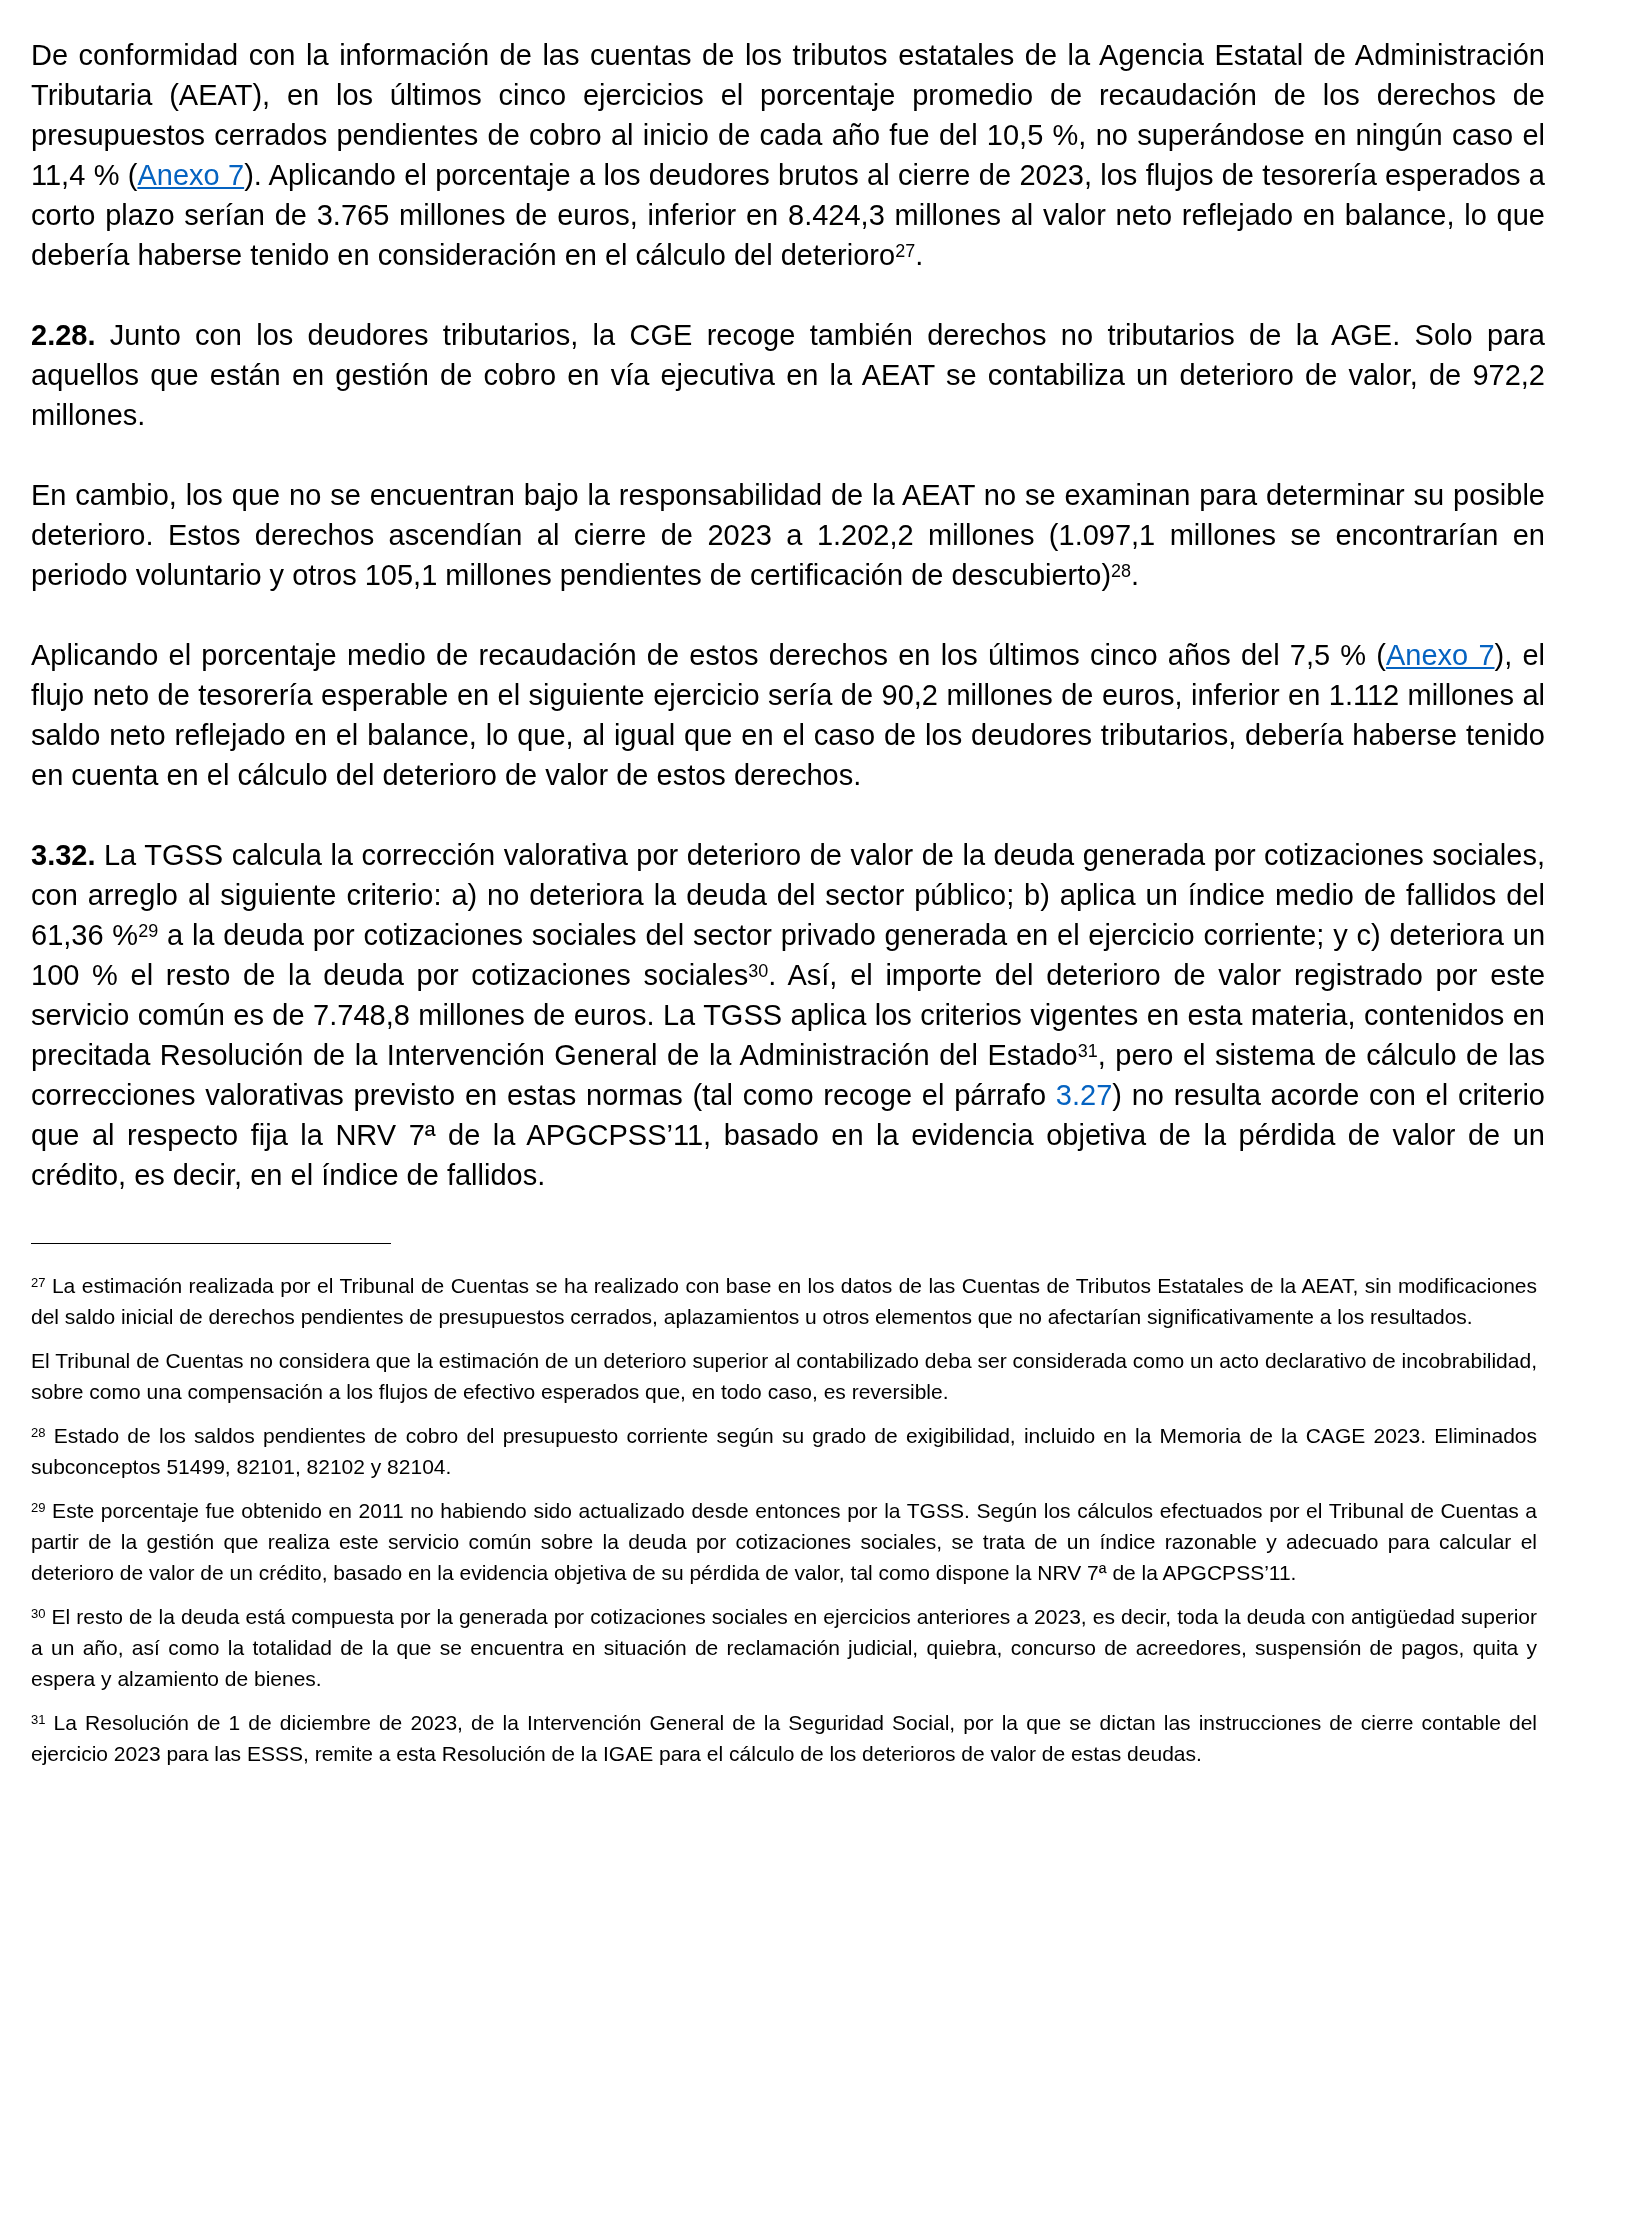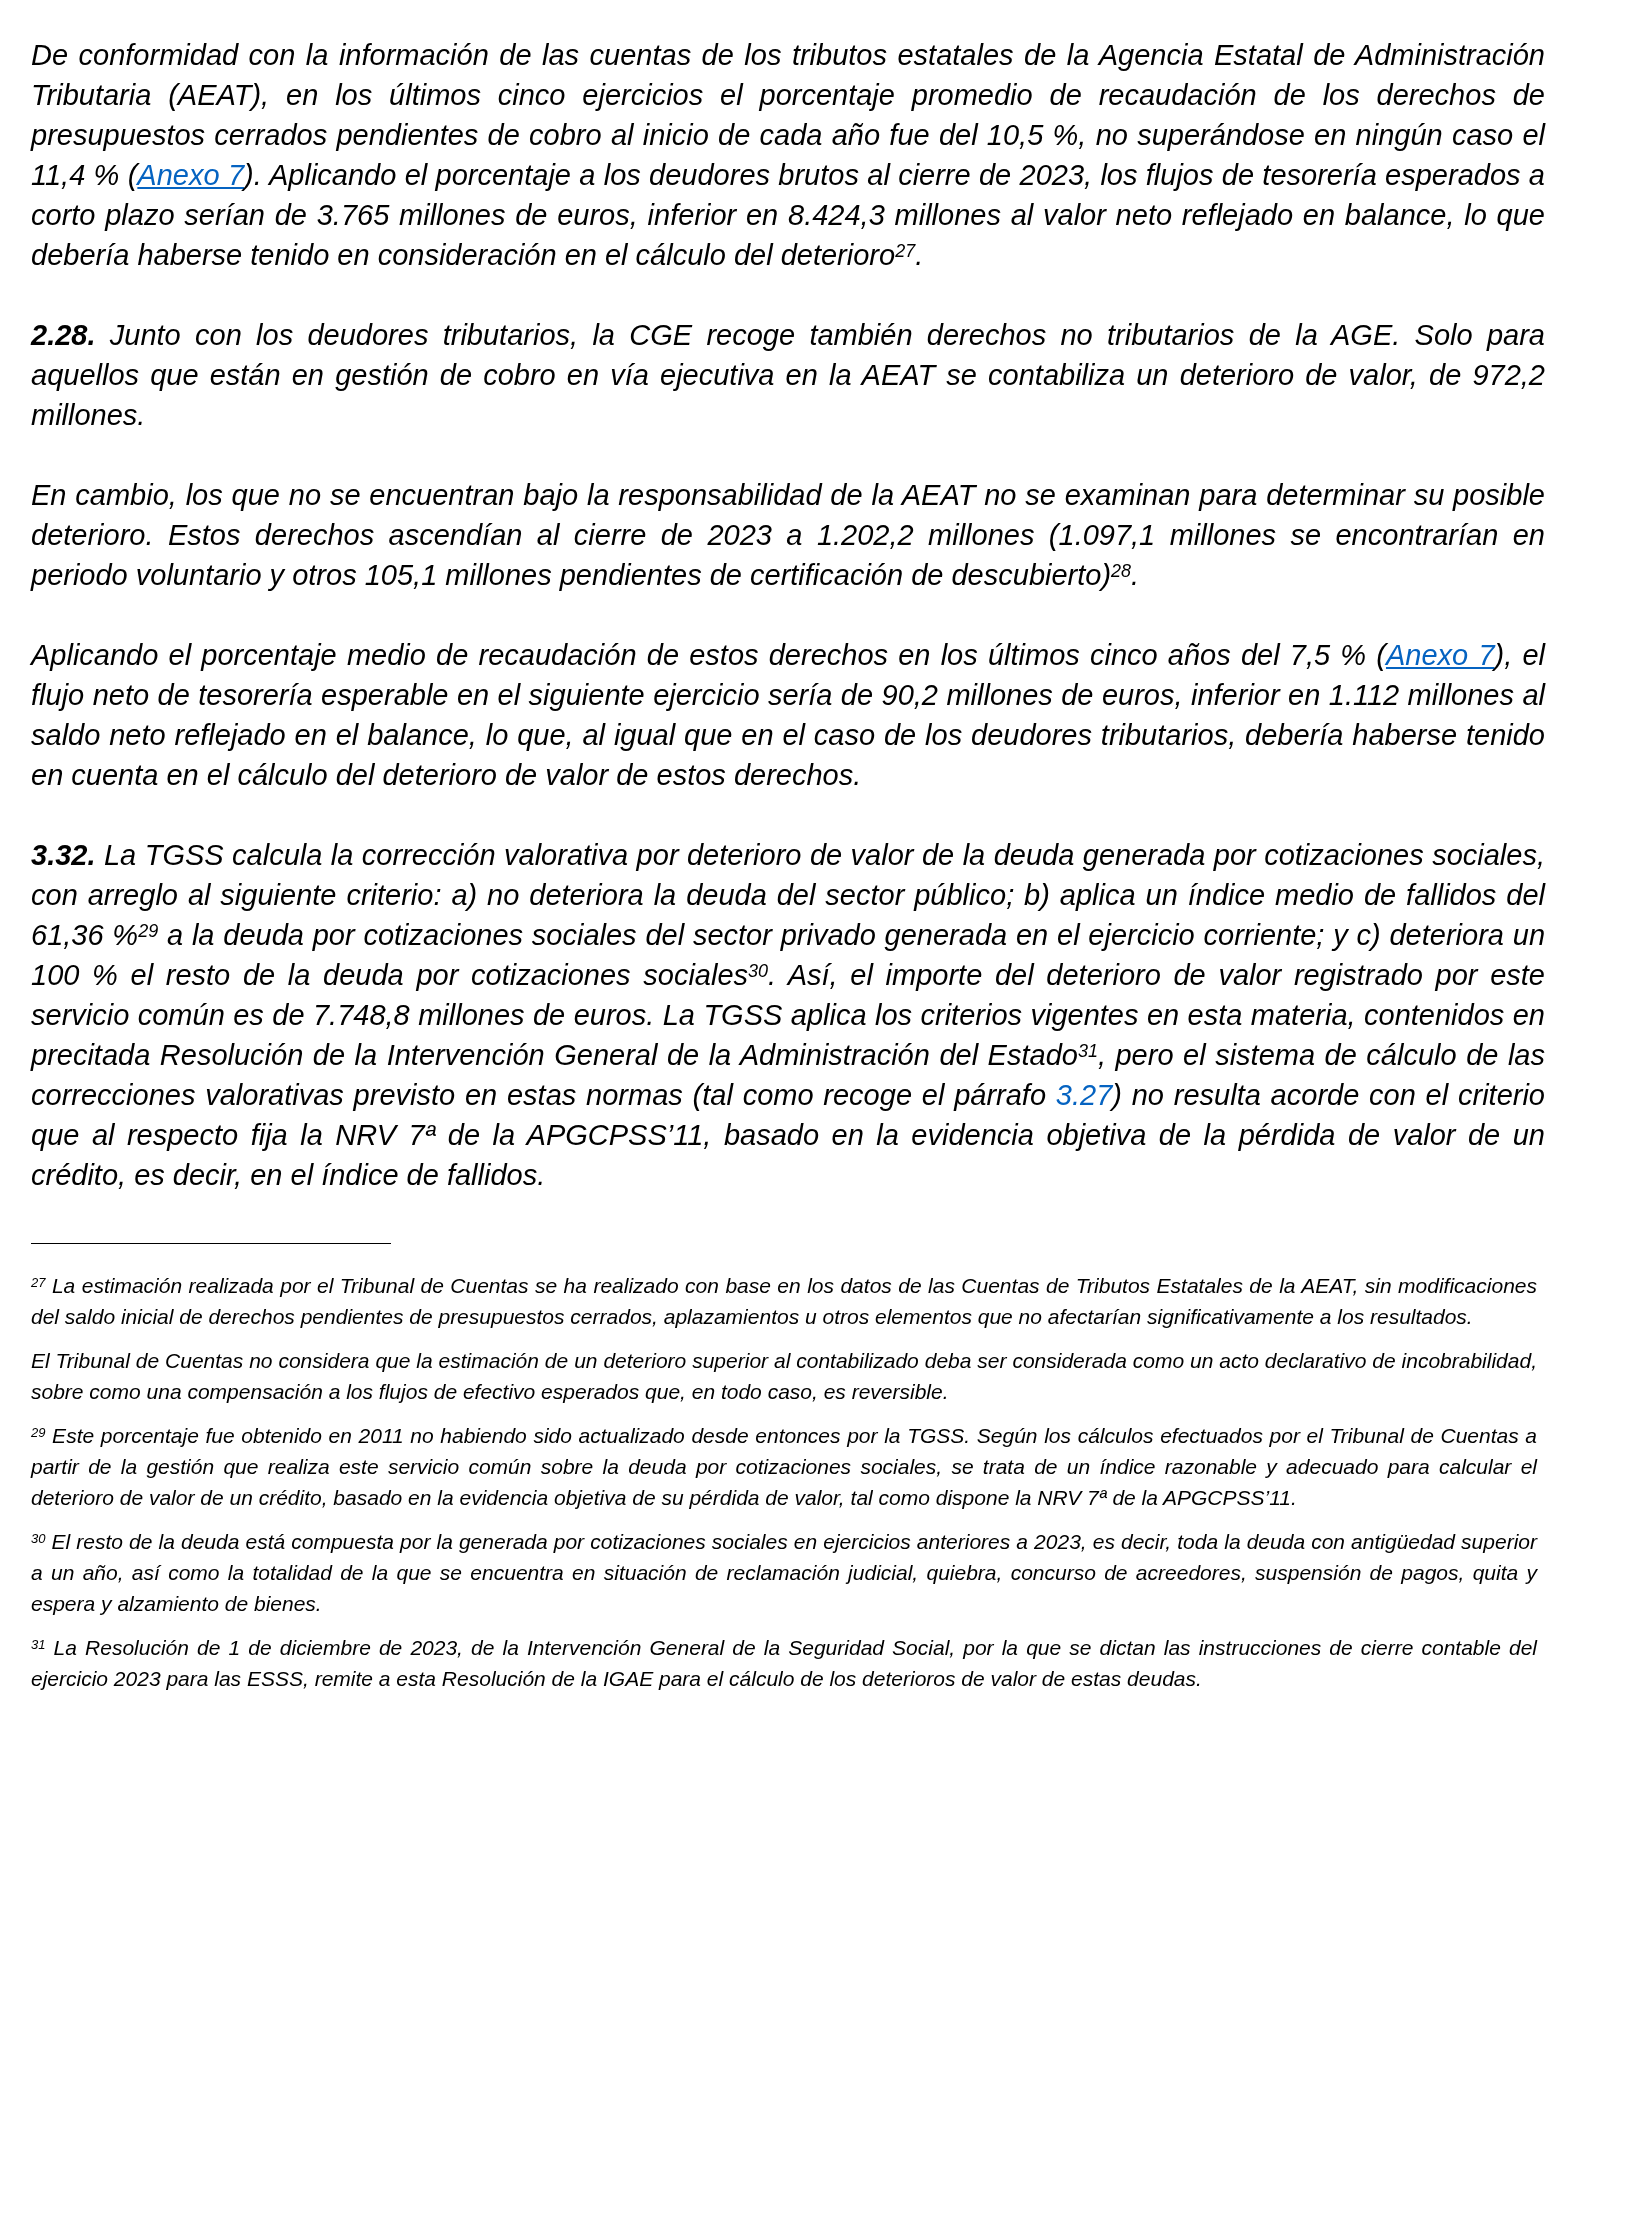--- a/index.html
+++ b/index.html
@@ -13,21 +13,20 @@
     font-family: "Liberation Sans", sans-serif;
     color: #000000;
     -webkit-font-smoothing: antialiased;
   }
   .page {
     box-sizing: border-box;
     width: 1569px;
     min-height: 2239px;
     padding: 35px 24px 24px 31px;
     background: #ffffff;
-    font-style: italic;
   }
   .para {
     margin: 0 0 40px 0;
     font-size: 29px;
     line-height: 40px;
     text-align: justify;
   }
   .body-text .para:last-child {
     margin-bottom: 8px;
   }
@@ -76,19 +75,20 @@
     <p class="para"><span>En cambio, los que no se encuentran bajo la responsabilidad de la AEAT no se examinan para determinar su posible deterioro. Estos derechos ascendían al cierre de 2023 a 1.202,2 millones (1.097,1 millones se encontrarían en periodo voluntario y otros 105,1 millones pendientes de certificación de descubierto)</span><sup>28</sup><span>.</span></p>
     <p class="para"><span>Aplicando el porcentaje medio de recaudación de estos derechos en los últimos cinco años del 7,5 % (</span><a href="#" class="doc-link">Anexo 7</a><span>), el flujo neto de tesorería esperable en el siguiente ejercicio sería de 90,2 millones de euros, inferior en 1.112 millones al saldo neto reflejado en el balance, lo que, al igual que en el caso de los deudores tributarios, debería haberse tenido en cuenta en el cálculo del deterioro de valor de estos derechos.</span></p>
     <p class="para"><span class="bold">3.32.</span><span> La TGSS calcula la corrección valorativa por deterioro de valor de la deuda generada por cotizaciones sociales, con arreglo al siguiente criterio: a) no deteriora la deuda del sector público; b) aplica un índice medio de fallidos del 61,36 %</span><sup>29</sup><span> a la deuda por cotizaciones sociales del sector privado generada en el ejercicio corriente; y c) deteriora un 100 % el resto de la deuda por cotizaciones sociales</span><sup>30</sup><span>. Así, el importe del deterioro de valor registrado por este servicio común es de 7.748,8 millones de euros. La TGSS aplica los criterios vigentes en esta materia, contenidos en precitada Resolución de la Intervención General de la Administración del Estado</span><sup>31</sup><span>, pero el sistema de cálculo de las correcciones valorativas previsto en estas normas (tal como recoge el párrafo </span><a href="#" class="doc-link no-u">3.27</a><span>) no resulta acorde con el criterio que al respecto fija la NRV 7ª de la APGCPSS’11, basado en la evidencia objetiva de la pérdida de valor de un crédito, es decir, en el índice de fallidos.</span></p>
   </section>
 
   <hr class="fn-sep">
 
   <section class="footnotes">
     <p class="fn"><sup>27</sup><span> La estimación realizada por el Tribunal de Cuentas se ha realizado con base en los datos de las Cuentas de Tributos Estatales de la AEAT, sin modificaciones del saldo inicial de derechos pendientes de presupuestos cerrados, aplazamientos u otros elementos que no afectarían significativamente a los resultados.</span></p>
     <p class="fn"><span>El Tribunal de Cuentas no considera que la estimación de un deterioro superior al contabilizado deba ser considerada como un acto declarativo de incobrabilidad, sobre como una compensación a los flujos de efectivo esperados que, en todo caso, es reversible.</span></p>
+    <p class="fn"><sup>28</sup><span> Estado de los saldos pendientes de cobro del presupuesto corriente según su grado de exigibilidad, incluido en la Memoria de la CAGE 2023. Eliminados subconceptos 51499, 82101, 82102 y 82104.</span></p>
     <p class="fn"><sup>29</sup><span> Este porcentaje fue obtenido en 2011 no habiendo sido actualizado desde entonces por la TGSS. Según los cálculos efectuados por el Tribunal de Cuentas a partir de la gestión que realiza este servicio común sobre la deuda por cotizaciones sociales, se trata de un índice razonable y adecuado para calcular el deterioro de valor de un crédito, basado en la evidencia objetiva de su pérdida de valor, tal como dispone la NRV 7ª de la APGCPSS’11.</span></p>
     <p class="fn"><sup>30</sup><span> El resto de la deuda está compuesta por la generada por cotizaciones sociales en ejercicios anteriores a 2023, es decir, toda la deuda con antigüedad superior a un año, así como la totalidad de la que se encuentra en situación de reclamación judicial, quiebra, concurso de acreedores, suspensión de pagos, quita y espera y alzamiento de bienes.</span></p>
     <p class="fn"><sup>31</sup><span> La Resolución de 1 de diciembre de 2023, de la Intervención General de la Seguridad Social, por la que se dictan las instrucciones de cierre contable del ejercicio 2023 para las ESSS, remite a esta Resolución de la IGAE para el cálculo de los deterioros de valor de estas deudas.</span></p>
   </section>
 
 </div>
 
 
 </body></html>

